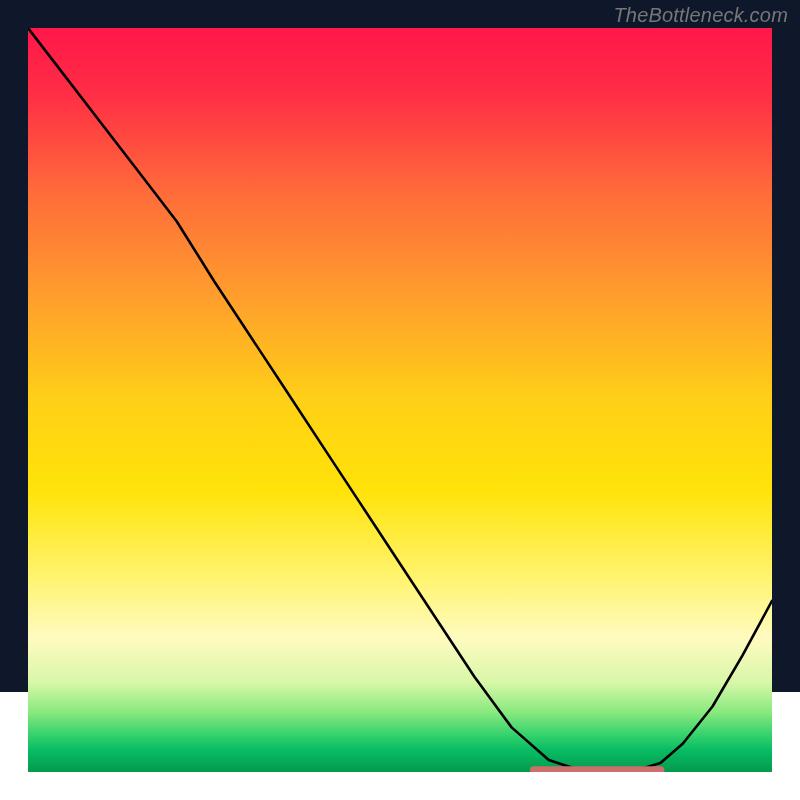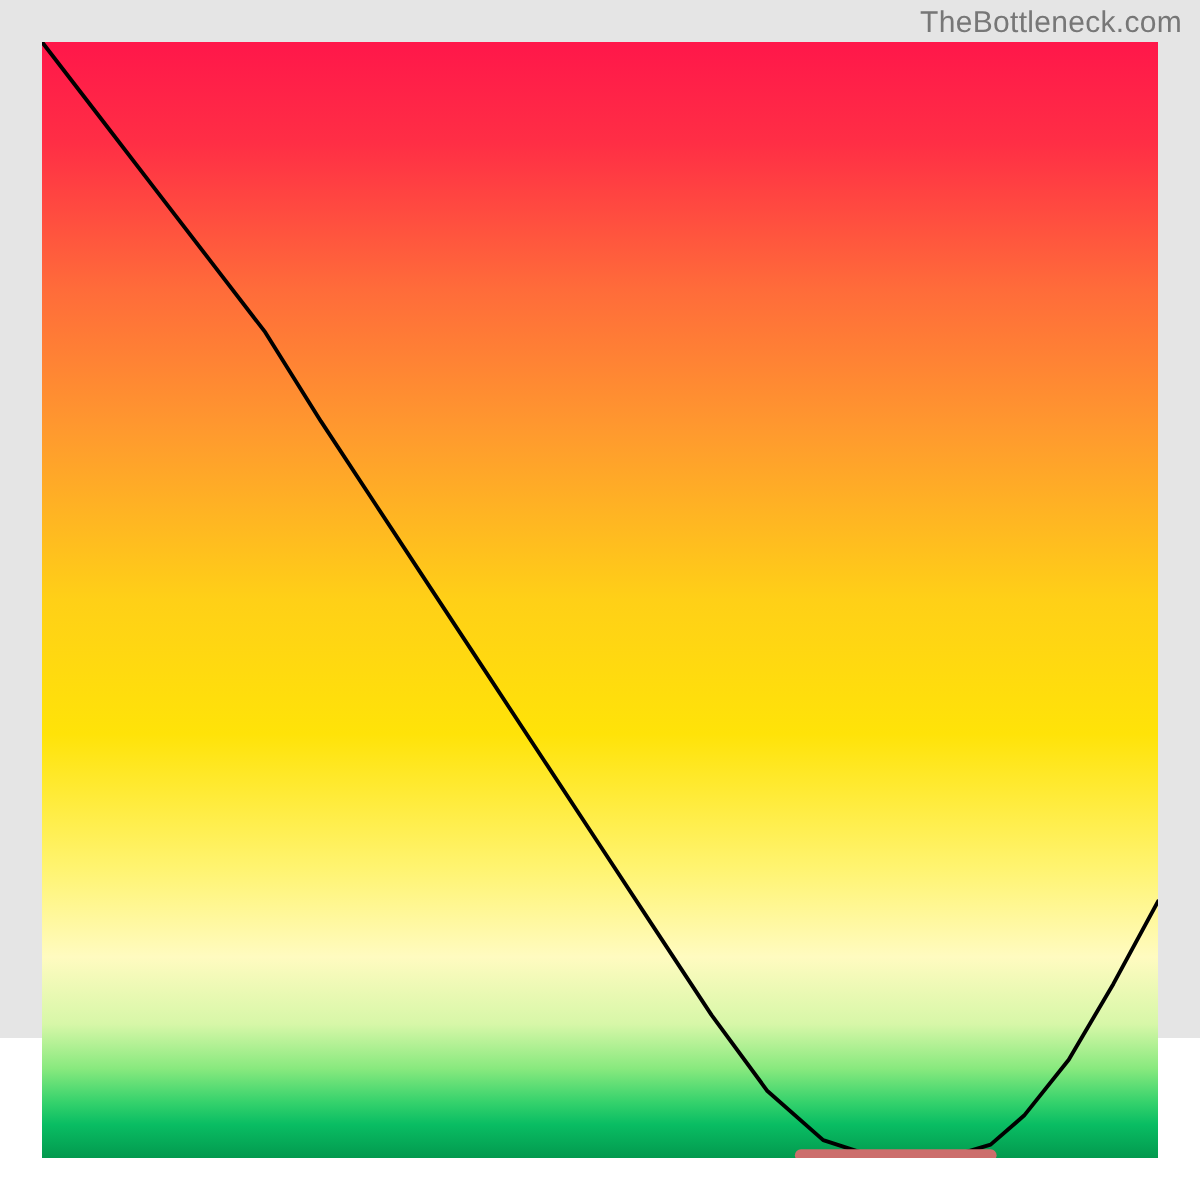--- a/index.html
+++ b/index.html
@@ -8,21 +8,22 @@
     width: 800px;
     height: 800px;
     background: #ffffff;
     overflow: hidden;
     font-family: Arial, Helvetica, sans-serif;
   }
   .outer {
     position: relative;
     width: 800px;
     height: 692px;
-    background: #e5e5e5;
+    background: #0f172a;
+    font-style: italic;
   }
   .watermark {
     position: absolute;
     top: 4px;
     right: 12px;
     color: #777;
     font-size: 20px;
     letter-spacing: 0.2px;
     z-index: 10;
   }

